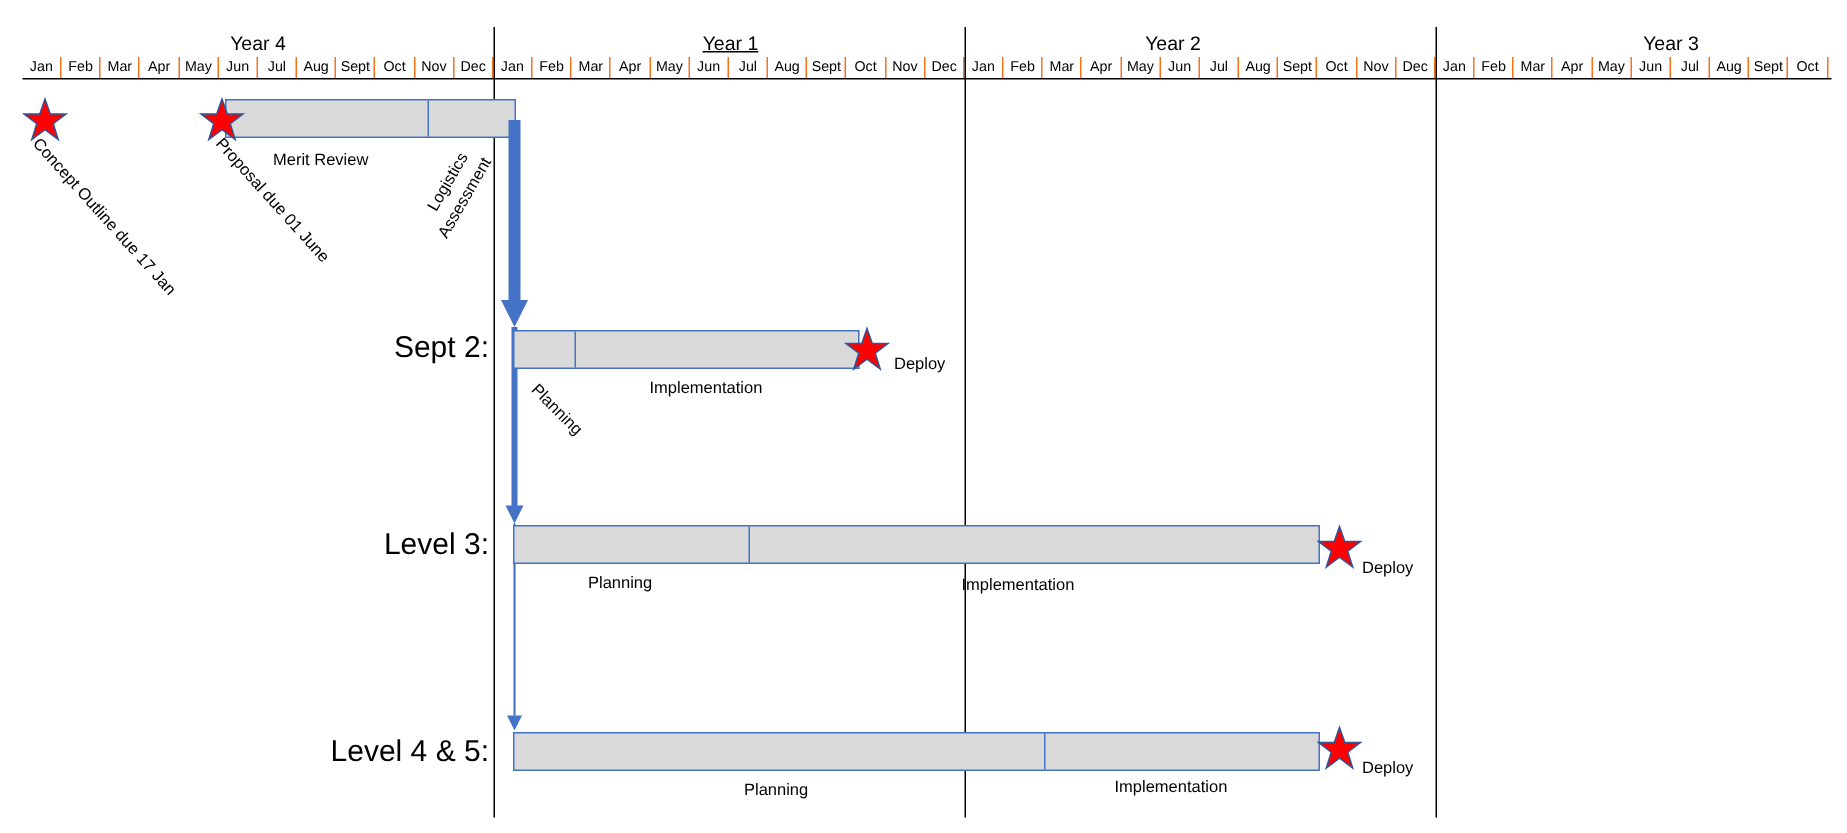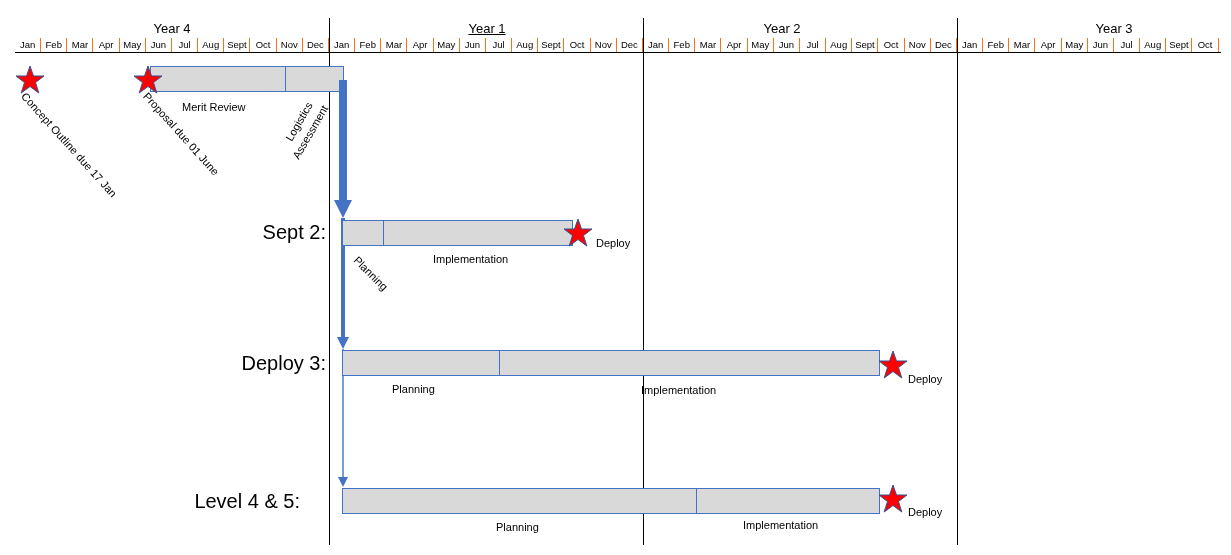--- a/index.html
+++ b/index.html
@@ -106,32 +106,32 @@
 <div class="bar" style="left:342px;top:220px;width:231px;">
   <div class="divider" style="left:40px;"></div>
 </div>
 <div class="rot" style="left:360px;top:254px;transform:rotate(45deg);">Planning</div>
 <div class="lbl" style="left:433px;top:253px;">Implementation</div>
 <svg class="star" style="left:563px;top:218px;" width="30" height="30" viewBox="0 0 30 30">
   <polygon points="15,1 18.5,11 29,11 20.5,17.5 23.8,28 15,21.5 6.2,28 9.5,17.5 1,11 11.5,11" fill="#ff0000" stroke="#2f5597" stroke-width="1"></polygon>
 </svg>
 <div class="lbl" style="left:596px;top:237px;">Deploy</div>
 
-<div class="level-label" style="right:905px;top:352px;">Deploy 3:</div>
+<div class="level-label" style="right:905px;top:352px;">Level 3:</div>
 <div class="bar" style="left:342px;top:350px;width:538px;">
   <div class="divider" style="left:156px;"></div>
 </div>
 <div class="lbl" style="left:392px;top:383px;">Planning</div>
 <div class="lbl" style="left:641px;top:384px;">Implementation</div>
 <svg class="star" style="left:878px;top:350px;" width="30" height="30" viewBox="0 0 30 30">
   <polygon points="15,1 18.5,11 29,11 20.5,17.5 23.8,28 15,21.5 6.2,28 9.5,17.5 1,11 11.5,11" fill="#ff0000" stroke="#2f5597" stroke-width="1"></polygon>
 </svg>
 <div class="lbl" style="left:908px;top:373px;">Deploy</div>
 
-<div class="level-label" style="right:931px;top:490px;">Level 4 &amp; 5:</div>
+<div class="level-label" style="right:905px;top:490px;">Level 4 &amp; 5:</div>
 <div class="bar" style="left:342px;top:488px;width:538px;">
   <div class="divider" style="left:353px;"></div>
 </div>
 <div class="lbl" style="left:496px;top:521px;">Planning</div>
 <div class="lbl" style="left:743px;top:519px;">Implementation</div>
 <svg class="star" style="left:878px;top:484px;" width="30" height="30" viewBox="0 0 30 30">
   <polygon points="15,1 18.5,11 29,11 20.5,17.5 23.8,28 15,21.5 6.2,28 9.5,17.5 1,11 11.5,11" fill="#ff0000" stroke="#2f5597" stroke-width="1"></polygon>
 </svg>
 <div class="lbl" style="left:908px;top:506px;">Deploy</div>
 

